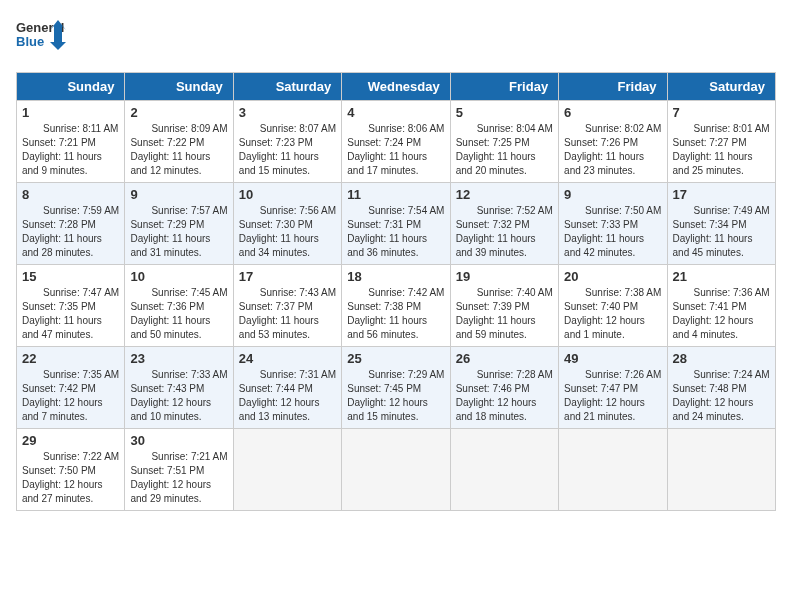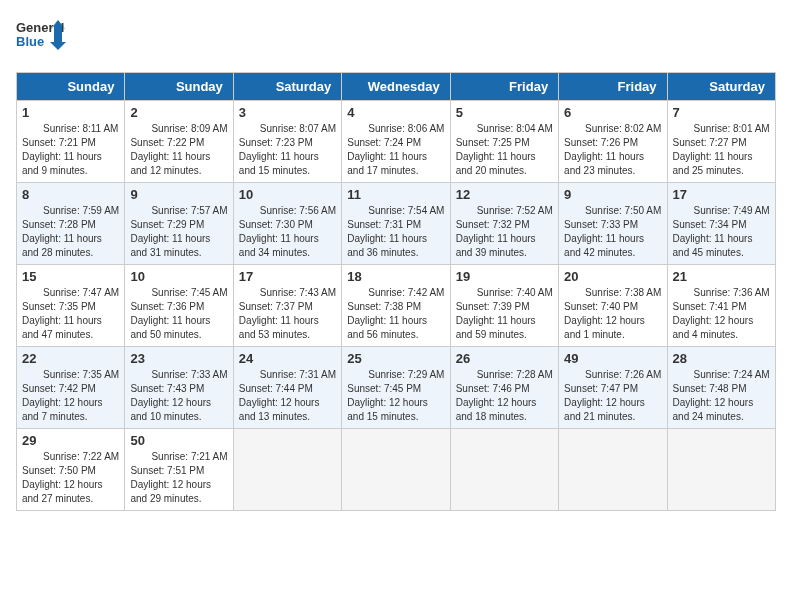--- a/index.html
+++ b/index.html
@@ -135,21 +135,21 @@
         <td><span class="day-num">22</span><span class="cell-text">Sunrise: 7:35 AM<br>Sunset: 7:42 PM<br>Daylight: 12 hours<br>and 7 minutes.</span></td>
         <td><span class="day-num">23</span><span class="cell-text">Sunrise: 7:33 AM<br>Sunset: 7:43 PM<br>Daylight: 12 hours<br>and 10 minutes.</span></td>
         <td><span class="day-num">24</span><span class="cell-text">Sunrise: 7:31 AM<br>Sunset: 7:44 PM<br>Daylight: 12 hours<br>and 13 minutes.</span></td>
         <td><span class="day-num">25</span><span class="cell-text">Sunrise: 7:29 AM<br>Sunset: 7:45 PM<br>Daylight: 12 hours<br>and 15 minutes.</span></td>
         <td><span class="day-num">26</span><span class="cell-text">Sunrise: 7:28 AM<br>Sunset: 7:46 PM<br>Daylight: 12 hours<br>and 18 minutes.</span></td>
         <td><span class="day-num">49</span><span class="cell-text">Sunrise: 7:26 AM<br>Sunset: 7:47 PM<br>Daylight: 12 hours<br>and 21 minutes.</span></td>
         <td><span class="day-num">28</span><span class="cell-text">Sunrise: 7:24 AM<br>Sunset: 7:48 PM<br>Daylight: 12 hours<br>and 24 minutes.</span></td>
       </tr>
       <tr>
         <td><span class="day-num">29</span><span class="cell-text">Sunrise: 7:22 AM<br>Sunset: 7:50 PM<br>Daylight: 12 hours<br>and 27 minutes.</span></td>
-        <td><span class="day-num">50</span><span class="cell-text">Sunrise: 7:21 AM<br>Sunset: 7:51 PM<br>Daylight: 12 hours<br>and 29 minutes.</span></td>
+        <td><span class="day-num">30</span><span class="cell-text">Sunrise: 7:21 AM<br>Sunset: 7:51 PM<br>Daylight: 12 hours<br>and 29 minutes.</span></td>
         <td class="empty"></td>
         <td class="empty"></td>
         <td class="empty"></td>
         <td class="empty"></td>
         <td class="empty"></td>
       </tr>
     </tbody>
 </table>
 
 </body></html>

